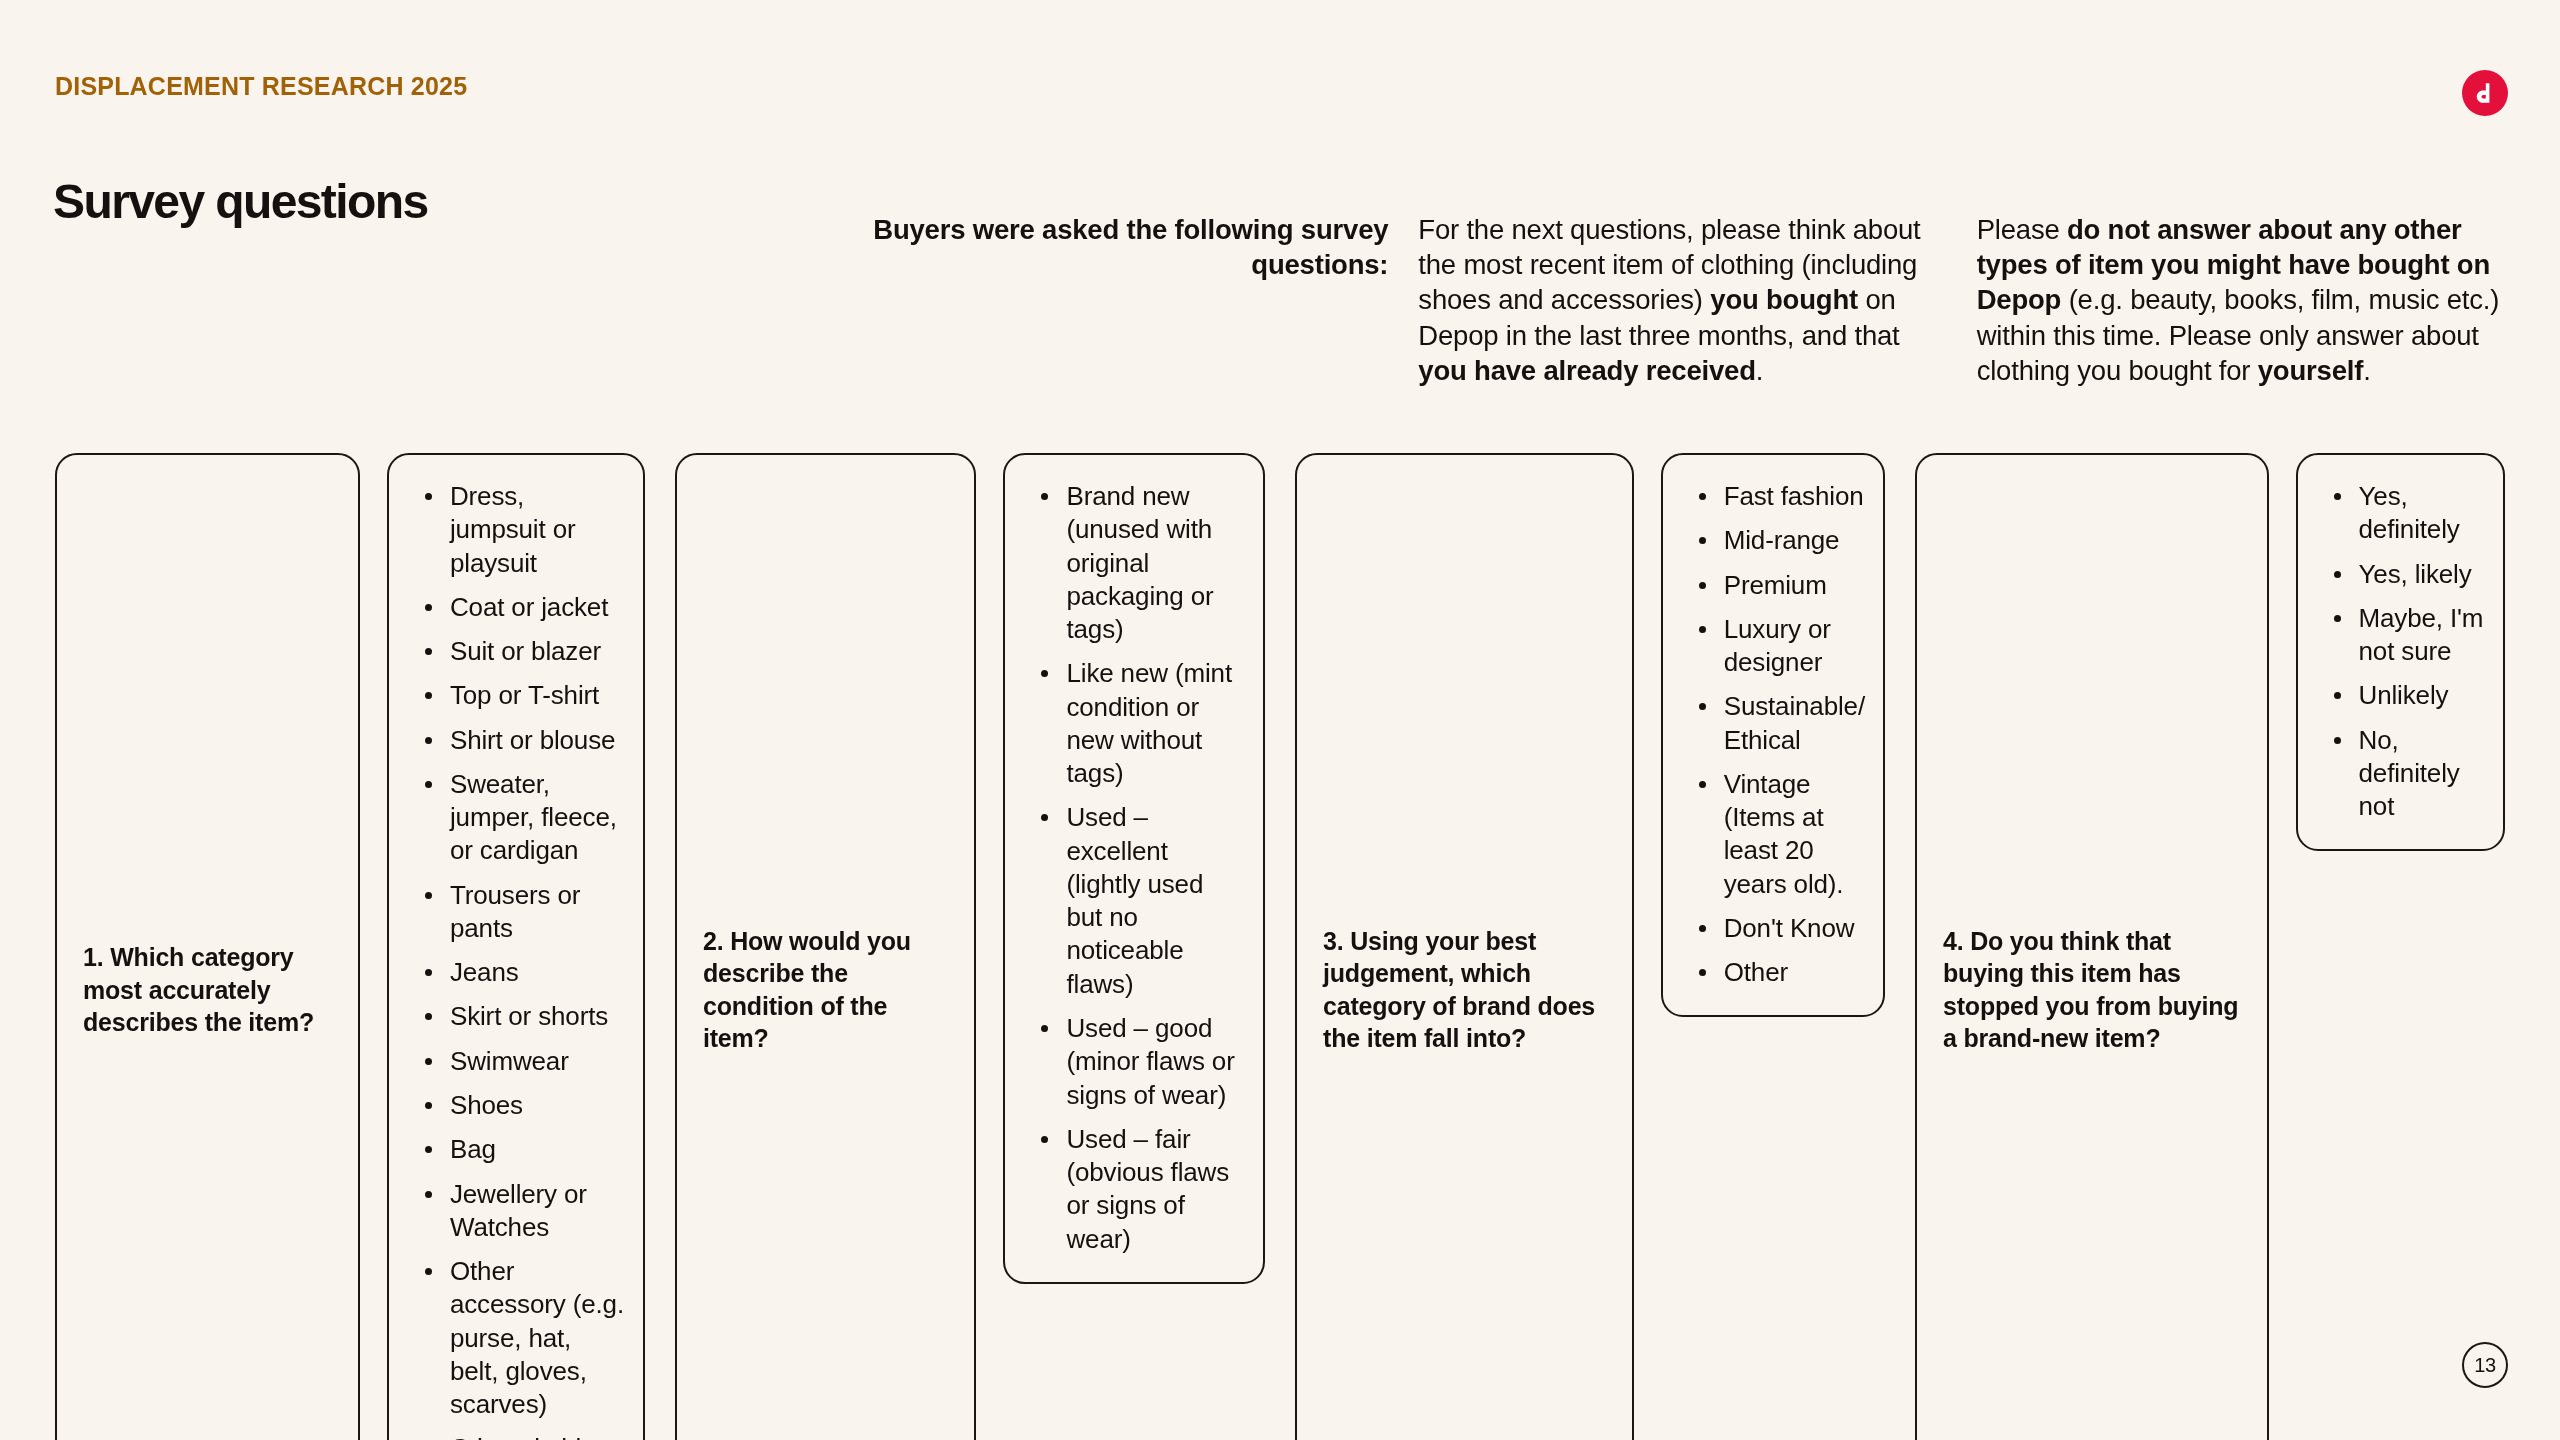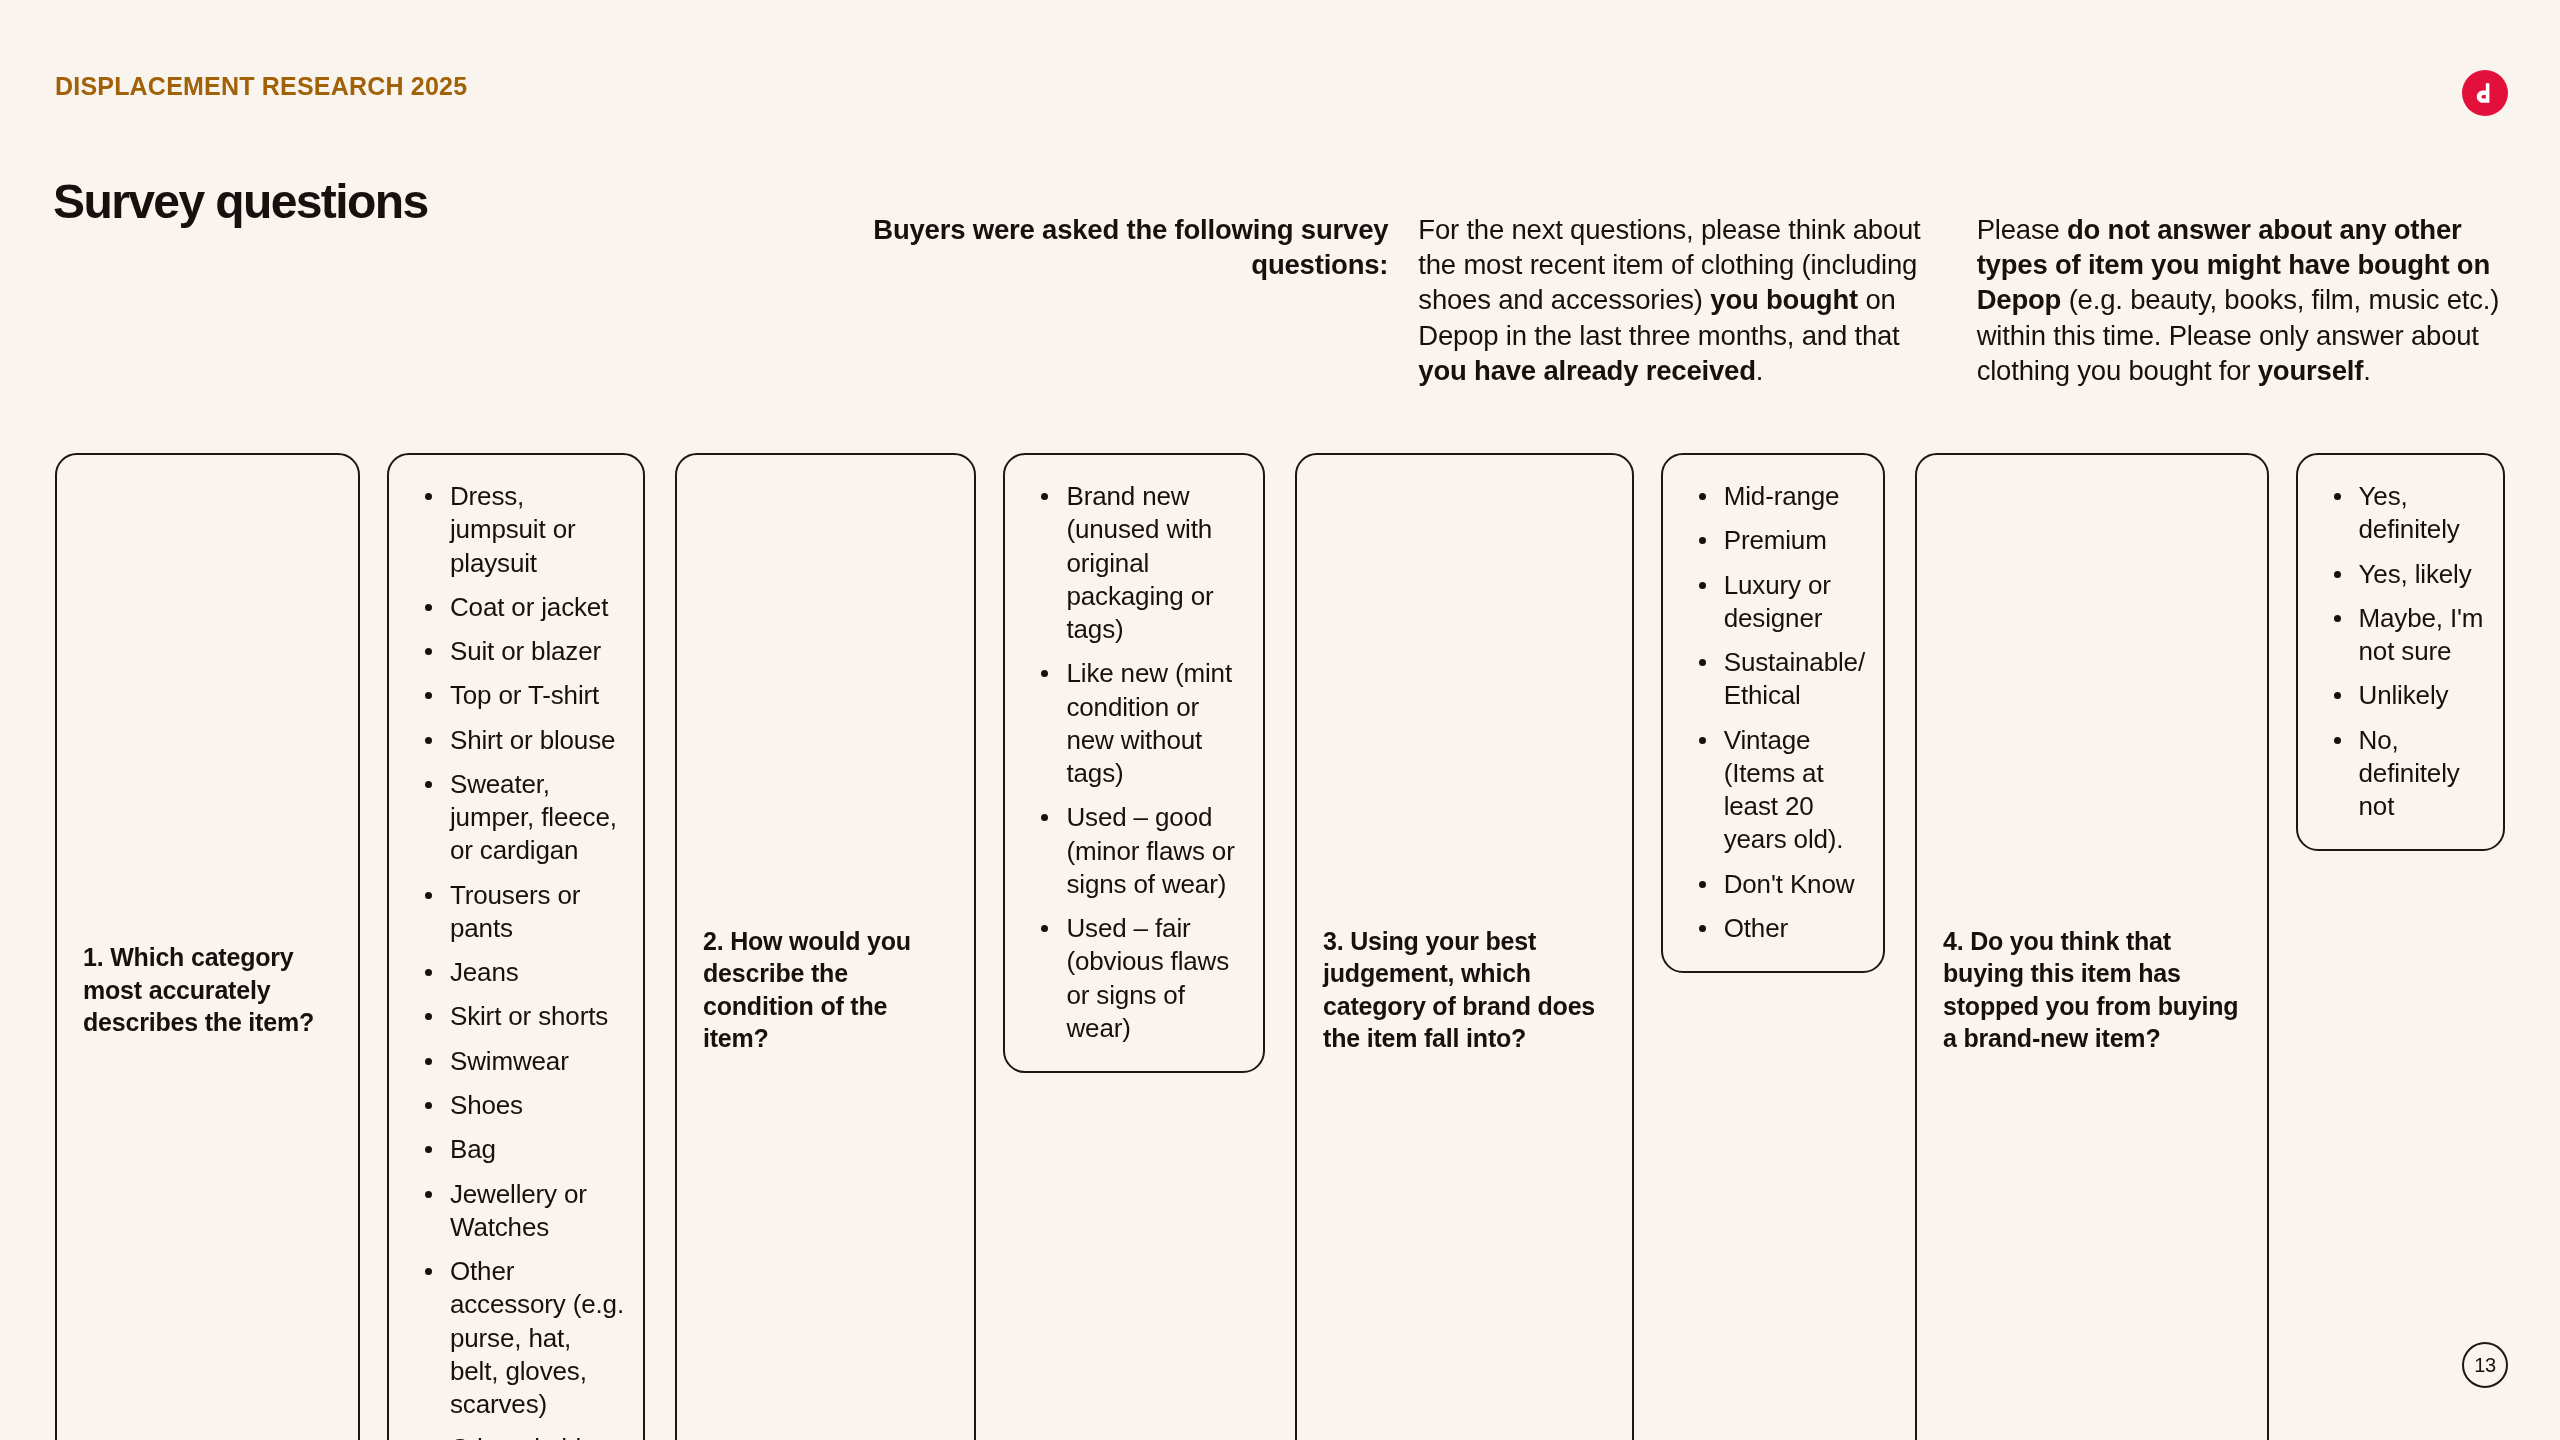--- a/index.html
+++ b/index.html
@@ -210,32 +210,34 @@
     </div>
 
     <div class="col">
       <div class="q-card">
         <div class="q-text">2. How would you describe the condition of the item?</div>
       </div>
       <div class="a-card">
         <ul class="a-list">
             <li>Brand new (unused with original packaging or tags)</li>
             <li>Like new (mint condition or new without tags)</li>
+            <li>Used – excellent (lightly used but no noticeable flaws)</li>
             <li>Used – good (minor flaws or signs of wear)</li>
             <li>Used – fair (obvious flaws or signs of wear)</li>
           </ul>
       </div>
     </div>
 
     <div class="col">
       <div class="q-card">
         <div class="q-text">3. Using your best judgement, which category of brand does the item fall into?</div>
       </div>
       <div class="a-card">
         <ul class="a-list">
+            <li>Fast fashion</li>
             <li>Mid-range</li>
             <li>Premium</li>
             <li>Luxury or designer</li>
             <li>Sustainable/ Ethical</li>
             <li>Vintage (Items at least 20 years old).</li>
             <li>Don't Know</li>
             <li>Other</li>
           </ul>
       </div>
     </div>

